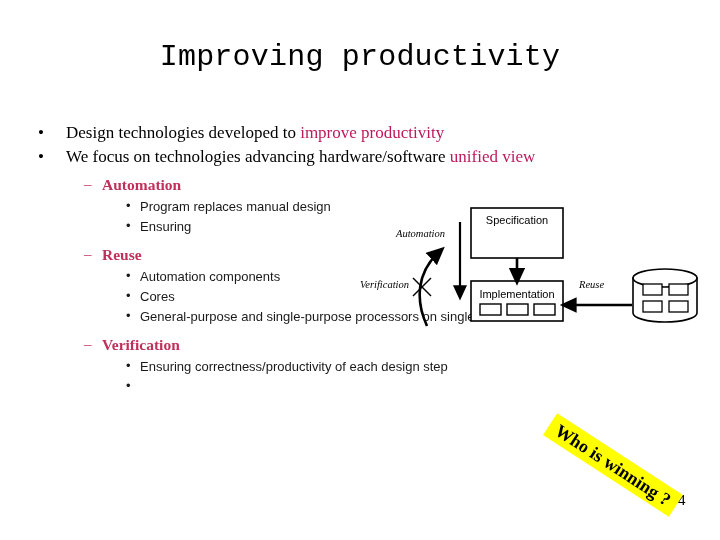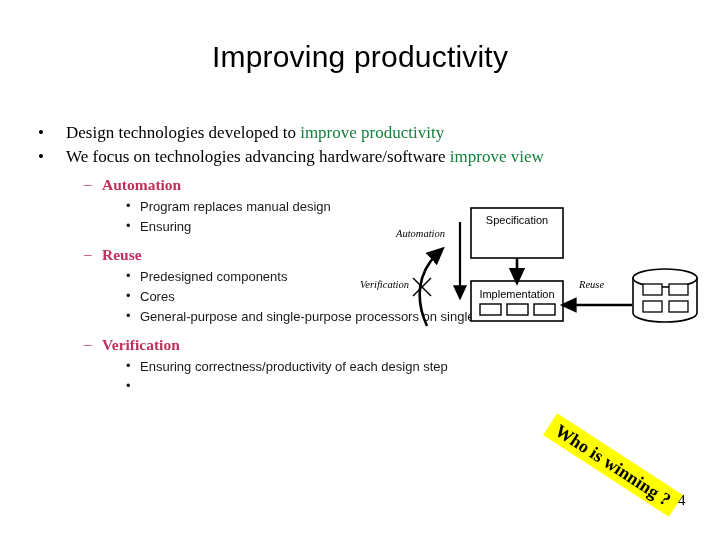--- a/index.html
+++ b/index.html
@@ -16,21 +16,21 @@
     color: #000000;
   }
 
   
   #slide-title {
     position: absolute;
     left: 0;
     top: 40px;
     width: 720px;
     text-align: center;
-    font-family: Liberation Sans, sans-serif;
+    font-family: Liberation Mono, monospace;
     font-size: 30px;
     font-weight: normal;
     letter-spacing: 0.2px;
     color: #000000;
   }
 
   
   #body-content {
     position: absolute;
     left: 26px;
@@ -80,21 +80,21 @@
     font-family: "Liberation Sans", "DejaVu Sans", sans-serif;
     color: #1a1a1a;
   }
   .lvl3 .mk {
     position: absolute;
     left: 100px;
     top: -1px;
     font-size: 13px;
   }
 
-  .hl { color: #15803d; }
+  .hl { color: #be185d; }
 
   
   #diagram {
     position: absolute;
     left: 355px;
     top: 200px;
     width: 360px;
     height: 130px;
     text-decoration: underline;
   }
@@ -169,21 +169,21 @@
 
 <div id="body-content">
 
   <div class="lvl1">
     <span class="mk">•</span>
     <span>Design technologies developed to </span><span class="hl">improve productivity</span>
   </div>
 
   <div class="lvl1">
     <span class="mk">•</span>
-    <span>We focus on technologies advancing hardware/software </span><span class="hl">improve view</span>
+    <span>We focus on technologies advancing hardware/software </span><span class="hl">unified view</span>
   </div>
 
   <div class="lvl2">
     <span class="mk">–</span>
     <span>Automation</span>
   </div>
   <div class="lvl3">
     <span class="mk">•</span>
     <span>Program replaces manual design</span>
   </div>
@@ -191,21 +191,21 @@
     <span class="mk">•</span>
     <span>Ensuring</span>
   </div>
 
   <div class="lvl2">
     <span class="mk">–</span>
     <span>Reuse</span>
   </div>
   <div class="lvl3">
     <span class="mk">•</span>
-    <span>Predesigned components</span>
+    <span>Automation components</span>
   </div>
   <div class="lvl3">
     <span class="mk">•</span>
     <span>Cores</span>
   </div>
   <div class="lvl3">
     <span class="mk">•</span>
     <span>General-purpose and single-purpose processors on single IC</span>
   </div>
 

